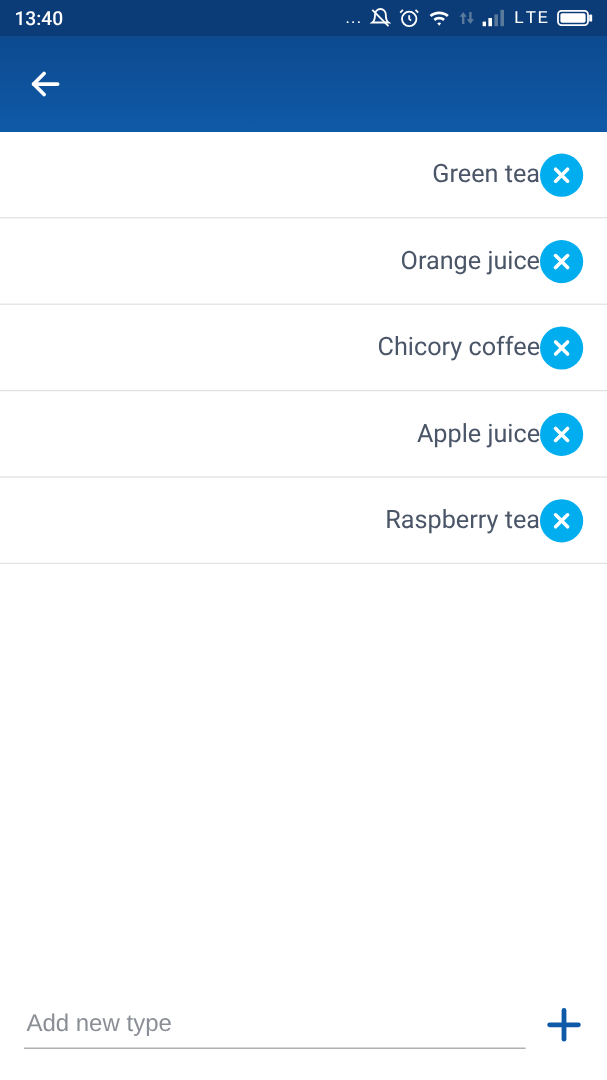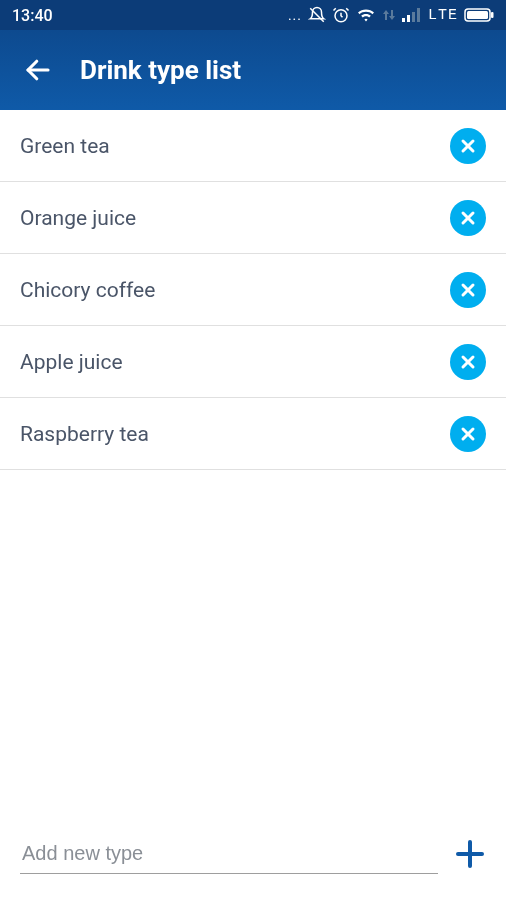--- a/index.html
+++ b/index.html
@@ -66,20 +66,21 @@
       height: 72px;
       display: flex;
       align-items: center;
       padding: 0 16px 0 20px;
       border-bottom: 1px solid #e0e0e0;
     }
     .list-item-label {
       font-size: 21px;
       color: #4a5568;
       flex: 1;
+      text-align: right;
     }
     .delete-btn {
       width: 36px;
       height: 36px;
       border-radius: 50%;
       background: #00aeef;
       display: flex;
       align-items: center;
       justify-content: center;
       cursor: pointer;
@@ -154,21 +155,20 @@
   </div>
 </div>
 
 <div class="app-bar">
   <div class="back-btn">
     <svg width="30" height="30" viewBox="0 0 24 24" fill="none" stroke="#ffffff" stroke-width="2.5" stroke-linecap="round" stroke-linejoin="round">
         <line x1="20" y1="12" x2="4" y2="12"></line>
         <polyline points="11 5 4 12 11 19"></polyline>
       </svg>
   </div>
-  <div class="app-title">Drink type list</div>
 </div>
 
 <div class="list">
   <div class="list-item">
     <span class="list-item-label">Green tea</span>
     <div class="delete-btn">
       <svg width="16" height="16" viewBox="0 0 16 16" fill="none" stroke="#ffffff" stroke-width="3" stroke-linecap="round">
           <line x1="3" y1="3" x2="13" y2="13"></line>
           <line x1="13" y1="3" x2="3" y2="13"></line>
         </svg>

